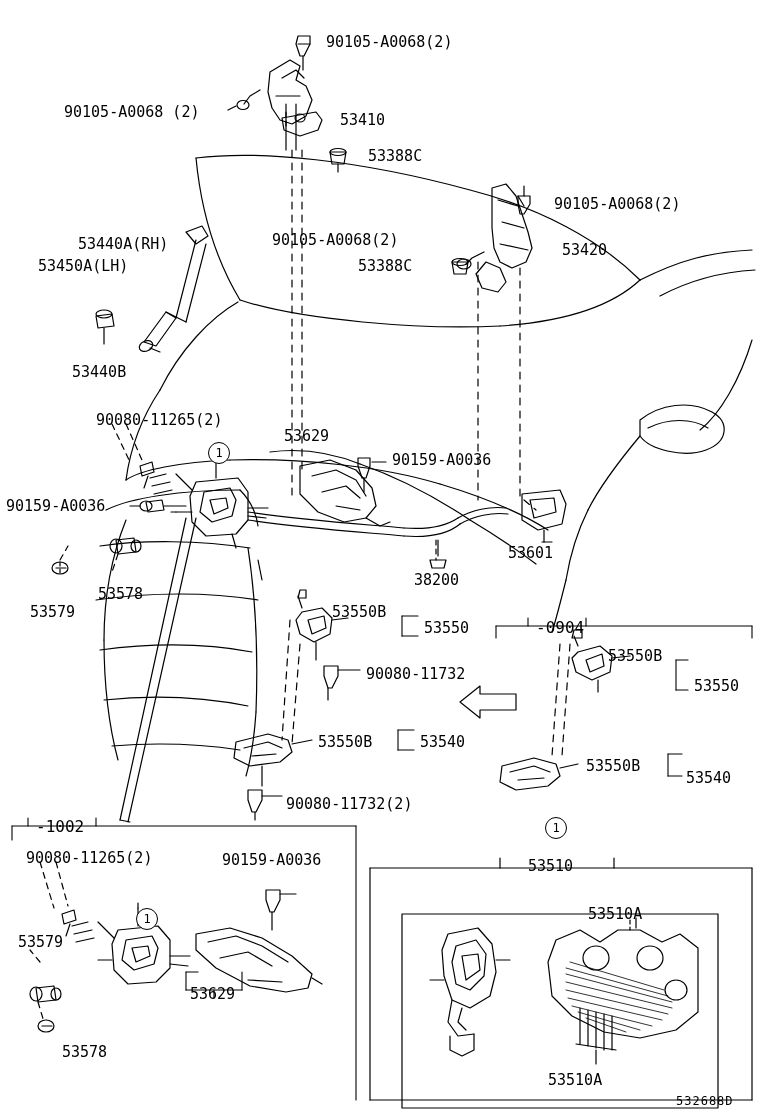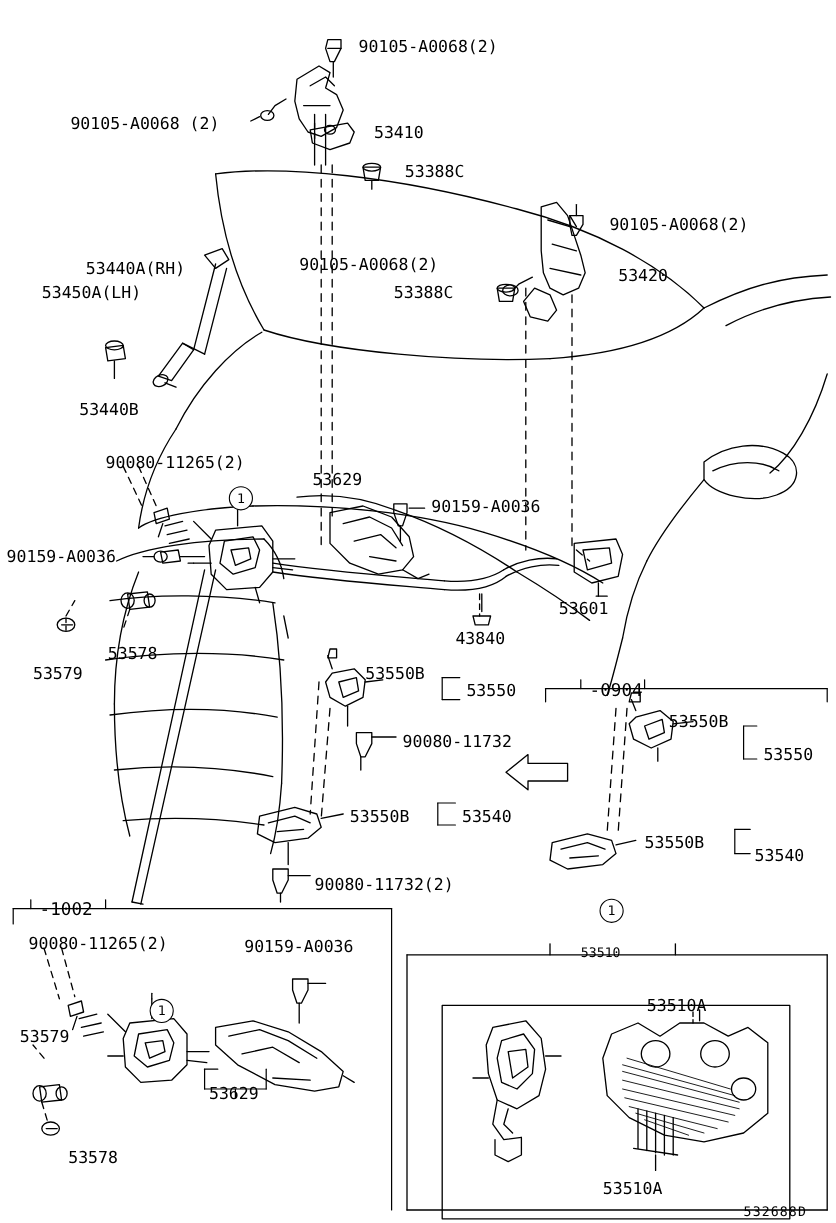--- a/index.html
+++ b/index.html
@@ -18,21 +18,21 @@
   .lbl {
     position: absolute;
     font-family: "DejaVu Sans Mono", monospace;
     font-size: 15px;
     color: #000000;
     white-space: pre;
     letter-spacing: 0px;
     line-height: 17px;
   }
   .lbl.big {
-    font-size: 12px;
+    font-size: 15px;
   }
   .lbl.small {
     font-size: 16px;
   }
   .svg-layer {
     position: absolute;
     left: 0;
     top: 0;
     width: 760px;
     height: 1112px;
@@ -382,21 +382,21 @@
   <div class="lbl" style="left:562px; top:242px;">53420</div>
   <div class="lbl" style="left:38px; top:236px;margin-left:40px;">53440A(RH)</div>
   <div class="lbl" style="left:38px; top:258px;">53450A(LH)</div>
   <div class="lbl" style="left:358px; top:258px;">53388C</div>
   <div class="lbl" style="left:72px; top:364px;">53440B</div>
   <div class="lbl" style="left:96px; top:412px;">90080-11265(2)</div>
   <div class="lbl" style="left:284px; top:428px;">53629</div>
   <div class="lbl" style="left:392px; top:452px;">90159-A0036</div>
   <div class="lbl" style="left:6px; top:498px;">90159-A0036</div>
   <div class="lbl" style="left:508px; top:545px;">53601</div>
-  <div class="lbl" style="left:414px; top:572px;">43840</div>
+  <div class="lbl" style="left:414px; top:572px;">38200</div>
   <div class="lbl" style="left:98px; top:586px;">53578</div>
   <div class="lbl" style="left:30px; top:604px;">53579</div>
   <div class="lbl" style="left:332px; top:604px;">53550B</div>
   <div class="lbl" style="left:424px; top:620px;">53550</div>
   <div class="lbl small" style="left:536px; top:619px;">-0904</div>
   <div class="lbl" style="left:608px; top:648px;">53550B</div>
   <div class="lbl" style="left:366px; top:666px;text-align:right;">90080-11732</div>
   <div class="lbl" style="left:694px; top:678px;">53550</div>
   <div class="lbl" style="left:318px; top:734px;">53550B</div>
   <div class="lbl" style="left:420px; top:734px;">53540</div>

